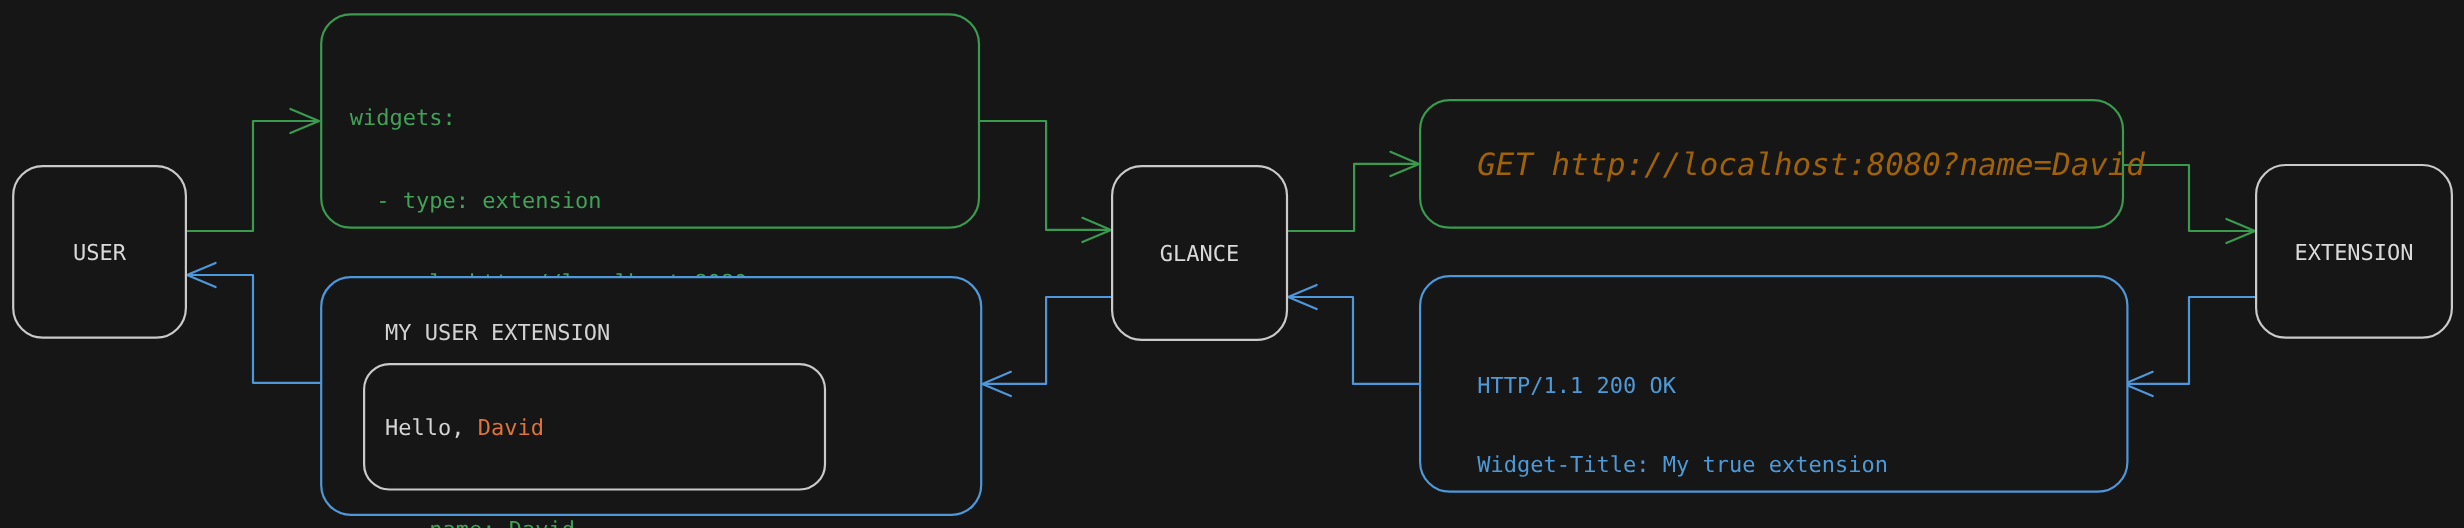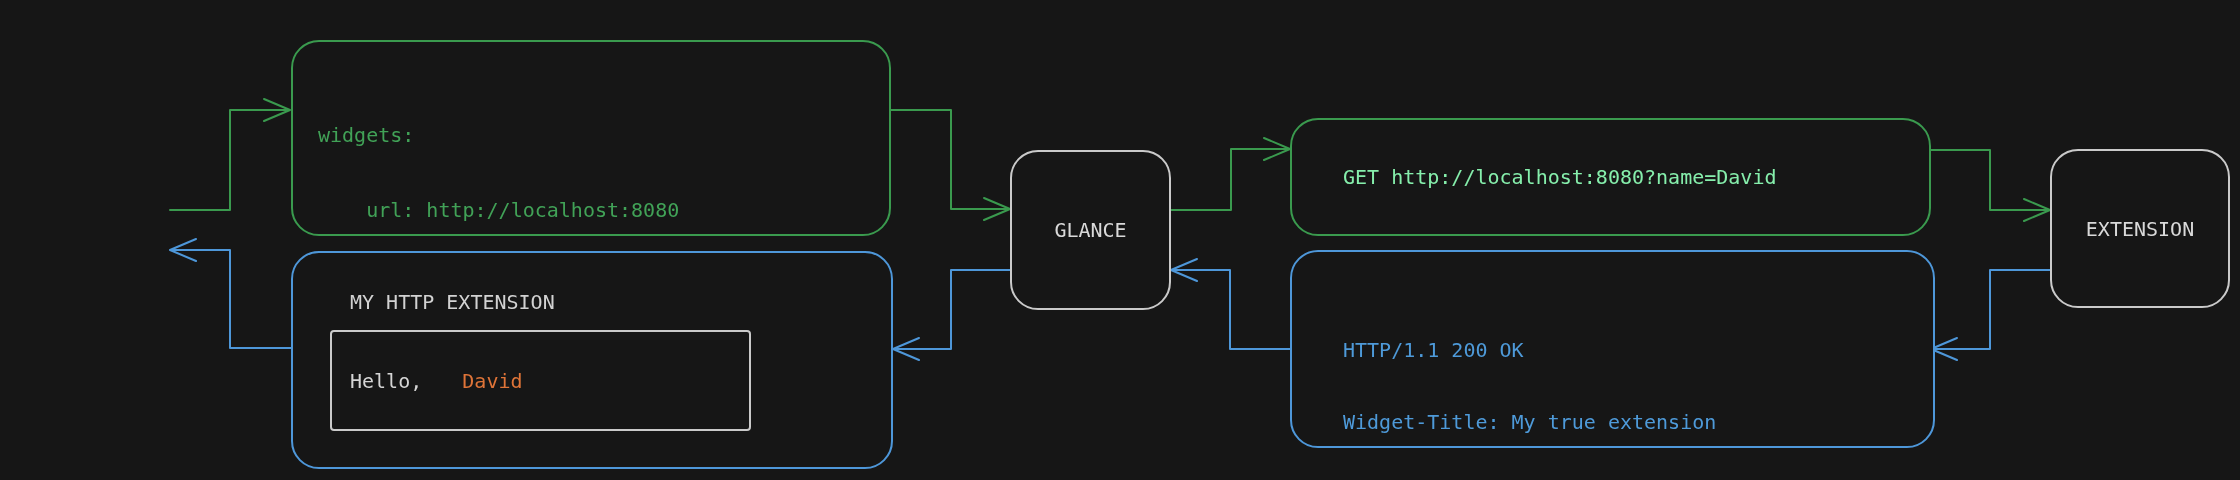--- a/index.html
+++ b/index.html
@@ -16,46 +16,46 @@
     box-sizing:border-box;
     background:#161616;
     border-radius:28px;
   }
   .node{
     border:2px solid #cacaca;
     color:#d9d9d9;
     display:flex;align-items:center;justify-content:center;
     font-size:20px;
   }
-  .msgbox-green{border:2px solid #3a9a4e;margin-top:28px;}
+  .msgbox-green{border:2px solid #3a9a4e;}
   .msgbox-blue{border:2px solid #4e97d9;}
   .codeblock{position:absolute;font-size:20px;white-space:pre;}
   .codeblock.green{color:#41a257;}
   .codeblock.blue{color:#4e9ad9;}
   .cfg-line{height:26.8px;line-height:26.8px;}
   .resp-line{height:23.8px;line-height:23.8px;}
   #request-text{
     position:absolute;inset:0;
     display:flex;align-items:center;
     padding-left:51px;
-    color:#86efac;font-size:20px;white-space:pre;
+    color:#a16207;font-size:28px;white-space:pre;font-style:italic;
   }
   #widget-title{
     position:absolute;left:57px;top:36px;
     height:27px;line-height:27px;
     color:#d2d2d2;font-size:20px;white-space:pre;
   }
   #greeting-card{
     position:absolute;left:37px;top:77px;
-    width:421px;height:101px;
+    width:421px;height:116px;
     box-sizing:border-box;
-    border:2px solid #cacaca;border-radius:4px;
+    border:2px solid #cacaca;border-radius:24px;
     display:flex;align-items:center;
     padding-left:18px;
-    font-size:20px;color:#d5d5d5;white-space:pre;gap:28px;
+    font-size:20px;color:#d5d5d5;white-space:pre;
   }
   #greeting-name{color:#df7438;text-align:center;}
   path,polyline{fill:none;stroke-width:2px;stroke-linejoin:round;stroke-linecap:round;}
   .wire-green{stroke:#3a9a4e;}
   .wire-blue{stroke:#4e97d9;}
 </style>
 </head>
 <body>
 
 <div id="canvas">
@@ -90,32 +90,36 @@
     <g>
       <path class="wire-blue" d="M 1010 270 H 951 V 349 H 895"></path>
       <polyline class="wire-blue" points="919,338 893,349 919,360"></polyline>
     </g>
     <g>
       <path class="wire-blue" d="M 291 348 H 230 V 250 H 172"></path>
       <polyline class="wire-blue" points="196,239 170,250 196,261"></polyline>
     </g>
   </svg>
 
+  <div class="box node" style="left:11px;top:150px;width:159px;height:158px;">
+    <span>USER</span>
+  </div>
 
   <div class="box node" style="left:1010px;top:150px;width:161px;height:160px;">
     <span>GLANCE</span>
   </div>
 
   <div class="box node" style="left:2050px;top:149px;width:180px;height:159px;">
     <span>EXTENSION</span>
   </div>
 
   <div class="box msgbox-green" style="left:291px;top:12px;width:600px;height:196px;">
     <div class="codeblock green" style="left:25px;top:32px;">
       <div class="cfg-line">widgets:</div>
+      <div class="cfg-line">  - type: extension</div>
       <div class="cfg-line">    url: http://localhost:8080</div>
       <div class="cfg-line">    allow-potentially-dangerous-html: true</div>
       <div class="cfg-line">    parameters:</div>
       <div class="cfg-line">      name: David</div>
     </div>
   </div>
 
   <div class="box msgbox-green" style="left:1290px;top:90px;width:641px;height:118px;">
     <div id="request-text">GET http://localhost:8080?name=David</div>
   </div>
@@ -124,19 +128,19 @@
     <div class="codeblock blue" style="left:51px;top:39px;">
       <div class="resp-line">HTTP/1.1 200 OK</div>
       <div class="resp-line">Widget-Title: My true extension</div>
       
       
       
     </div>
   </div>
 
   <div class="box msgbox-blue" style="left:291px;top:251px;width:602px;height:218px;">
-    <div id="widget-title">MY HTTP EXTENSION</div>
+    <div id="widget-title">MY USER EXTENSION</div>
     <div id="greeting-card">
       <span>Hello, </span><span id="greeting-name">David</span>
     </div>
   </div>
 
 </div>
 
 </body></html>

